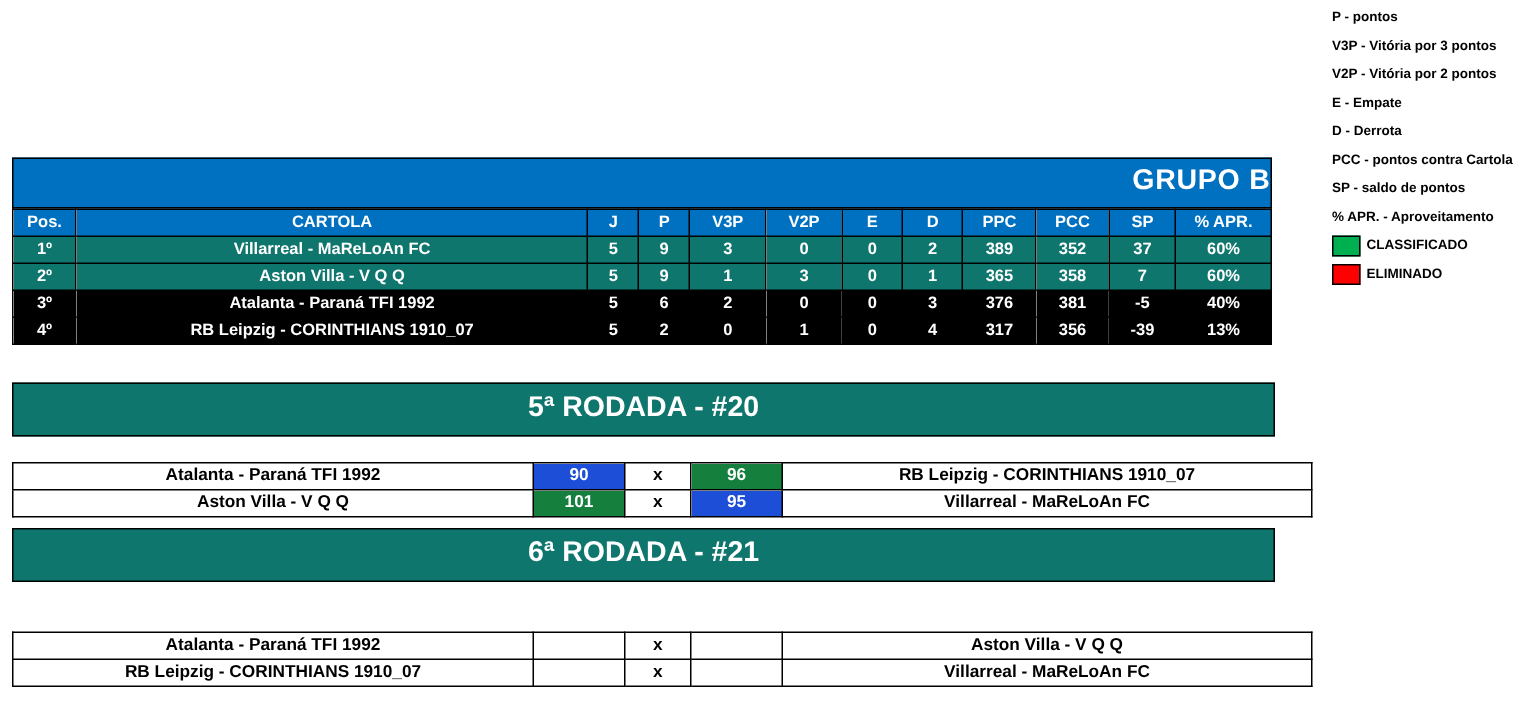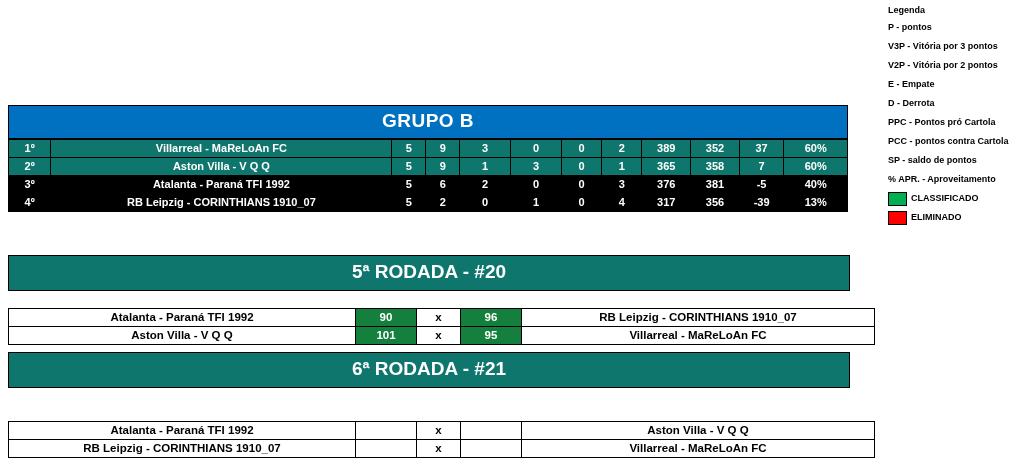--- a/index.html
+++ b/index.html
@@ -71,21 +71,21 @@
     width: 840px;
   }
   .title-bar {
     background: #0070c0;
     color: #ffffff;
     font-size: 19px;
     font-weight: bold;
     height: 32px;
     line-height: 30px;
     letter-spacing: 0.5px;
-    text-align: center;
+    text-align: right;
     border: 1px solid #000000;
   }
   #group-table table { width: 840px; }
   .hdr td {
     background: #0070c0;
     color: #ffffff;
     font-size: 11px;
     font-weight: bold;
     height: 18px;
   }
@@ -115,39 +115,37 @@
     left: 8px;
     width: 866px;
   }
   .matches table { width: 866px; }
   .matches td {
     height: 19px;
     font-size: 11.5px;
   }
   .team-cell { text-align: center; }
   .score-green { background: #15803d; color: #ffffff; }
-  .score-red   { background: #15803d; color: #ffffff; }
+  .score-red   { background: #1d4ed8; color: #ffffff; }
   .score-empty { background: #ffffff; color: #000000; }
   .x-cell { background: #ffffff; color: #000000; }
   #matches-r5 { top: 308px; }
   #matches-r6 { top: 421px; }
 </style>
 </head>
 <body>
 
 <div id="page">
 
   <div class="legend">
-    <div class="legend-row first">Legenda</div>
     <div class="legend-row">P - pontos</div>
     <div class="legend-row">V3P - Vitória por 3 pontos</div>
     <div class="legend-row">V2P - Vitória por 2 pontos</div>
     <div class="legend-row">E - Empate</div>
     <div class="legend-row">D - Derrota</div>
-    <div class="legend-row">PPC - Pontos pró Cartola</div>
     <div class="legend-row">PCC - pontos contra Cartola</div>
     <div class="legend-row">SP - saldo de pontos</div>
     <div class="legend-row">% APR. - Aproveitamento</div>
     <div class="legend-row">
       <span class="legend-swatch sw-green"></span>
       <span>CLASSIFICADO</span>
     </div>
     <div class="legend-row">
       <span class="legend-swatch sw-red"></span>
       <span>ELIMINADO</span>
@@ -165,20 +163,34 @@
         <col style="width:48px">
           <col style="width:48px">
           <col style="width:38px">
           <col style="width:38px">
         <col style="width:46px">
           <col style="width:46px">
           <col style="width:42px">
           <col style="width:60px">
       </colgroup>
       <tbody>
+          <tr class="hdr">
+        <td>Pos.</td>
+        <td>CARTOLA</td>
+        <td>J</td>
+        <td>P</td>
+        <td>V3P</td>
+        <td>V2P</td>
+        <td>E</td>
+        <td>D</td>
+        <td>PPC</td>
+        <td>PCC</td>
+        <td>SP</td>
+        <td>% APR.</td>
+      </tr>
 
       <tr class="row-green">
         <td>1º</td>
         <td>Villarreal -  MaReLoAn FC</td>
         <td>5</td>
         <td>9</td>
         <td>3</td>
         <td>0</td>
         <td>0</td>
         <td>2</td>

